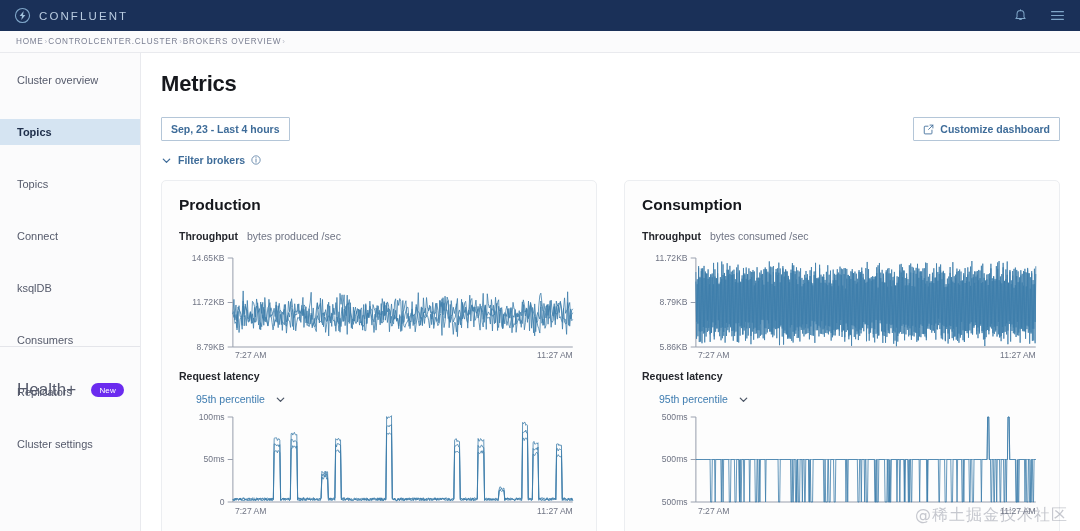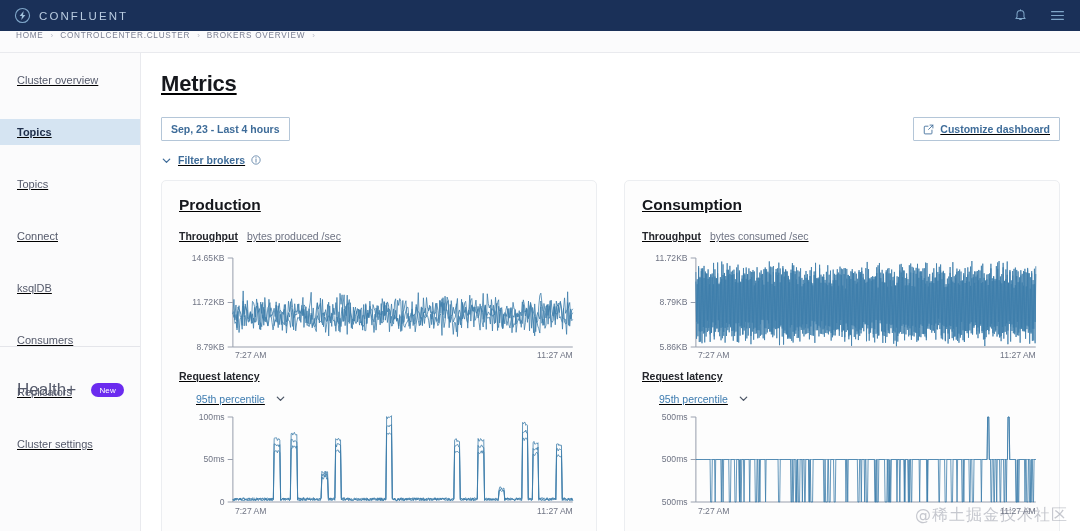--- a/index.html
+++ b/index.html
@@ -21,32 +21,32 @@
   .brand-mark { width: 17px; height: 17px; display: block; }
   .brand-text {
     color: #b9cbe0; font-size: 11.5px; letter-spacing: 2.1px;
     font-weight: 400;
   }
   .topbar-right { display: flex; align-items: center; gap: 20px; }
   .topbar-icon { width: 17px; height: 17px; cursor: pointer; display: block; }
 
   
   .breadcrumb {
-    height: 22px; display: flex; gap: 7px;
+    height: 22px; display: flex; align-items: center; gap: 1px;
     padding: 0 16px; background: #fbfbfc;
     border-bottom: 1px solid #e9eaee;
   }
   .crumb {
     font-size: 8.2px; letter-spacing: 0.75px; color: #7a7f92;
     text-transform: uppercase; cursor: pointer; white-space: nowrap;
   }
   .crumb-sep { font-size: 8px; color: #b9bcc8; }
 
   
-  .body-wrap { display: flex; height: 478px; text-decoration: underline; }
+  .body-wrap { display: flex; height: 478px; }
 
   
   .sidebar {
     width: 141px; background: #fbfbfc;
     border-right: 1px solid #e9eaee;
     padding-top: 14px; position: relative; flex: 0 0 141px;
   }
   .nav-item {
     height: 26px; display: flex; align-items: center;
     padding-left: 17px; font-size: 11px; color: #555a6b;
@@ -103,21 +103,21 @@
     margin-bottom: 16px;
   }
   .metric-head { display: flex; align-items: baseline; gap: 9px; margin-bottom: 6px; }
   .metric-name { font-size: 10.5px; font-weight: bold; color: #24262c; }
   .metric-unit { font-size: 10.5px; color: #6f7484; }
 
   .chart-box { position: relative; height: 112px; }
   .chart-box.latency { height: 110px; }
   .svg-chart { display: block; width: 100%; height: 100%; }
 
-  .pct-row { display: flex; align-items: flex-start; gap: 10px; margin: 11px 0 4px 17px; }
+  .pct-row { display: flex; align-items: flex-end; gap: 10px; margin: 11px 0 4px 17px; }
   .pct-label { font-size: 10.5px; color: #3e7cb0; }
 
   .tick-text { font-size: 8.3px; fill: #6f7484; font-family: "Liberation Sans", sans-serif; }
   .axis-line { stroke: #9aa0ae; stroke-width: 1; }
   .series { fill: none; stroke: #3c7daa; stroke-width: 0.85; opacity: 0.92; }
 
   .watermark {
     position: absolute; right: 12px; bottom: 5px;
     font-size: 16px; color: rgba(120,125,140,0.42);
     letter-spacing: 1px; pointer-events: none; user-select: none;

